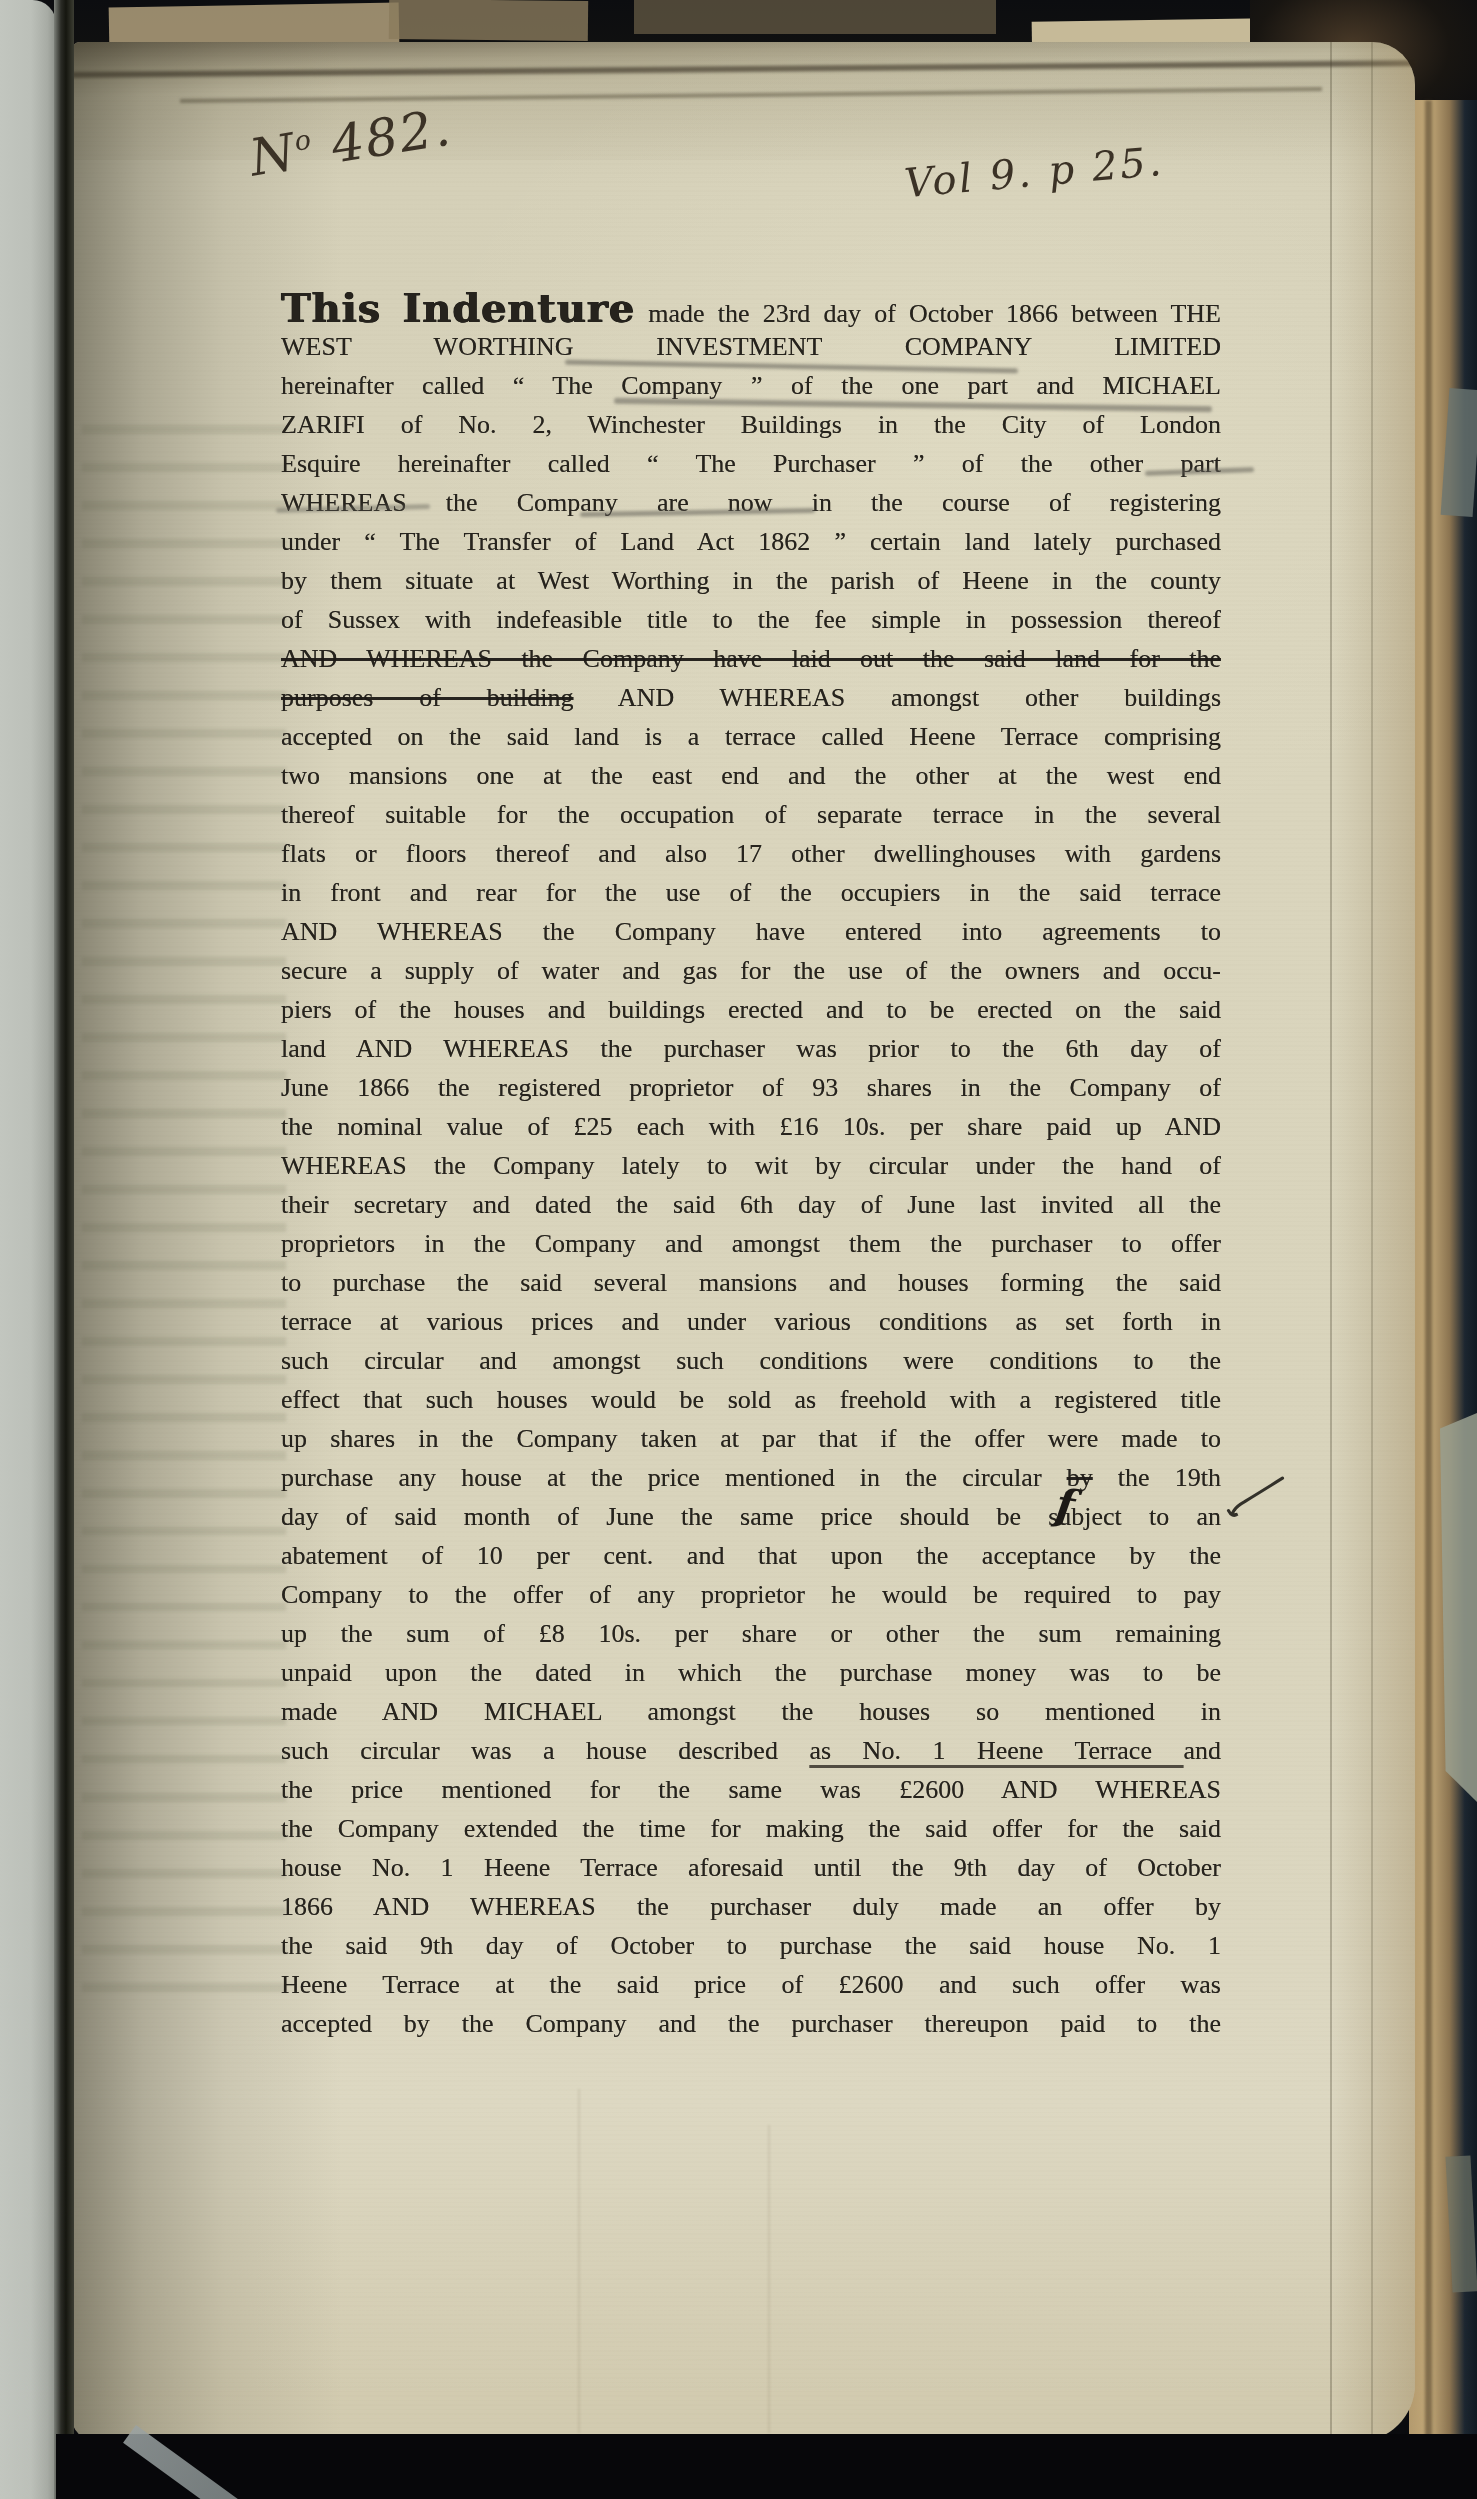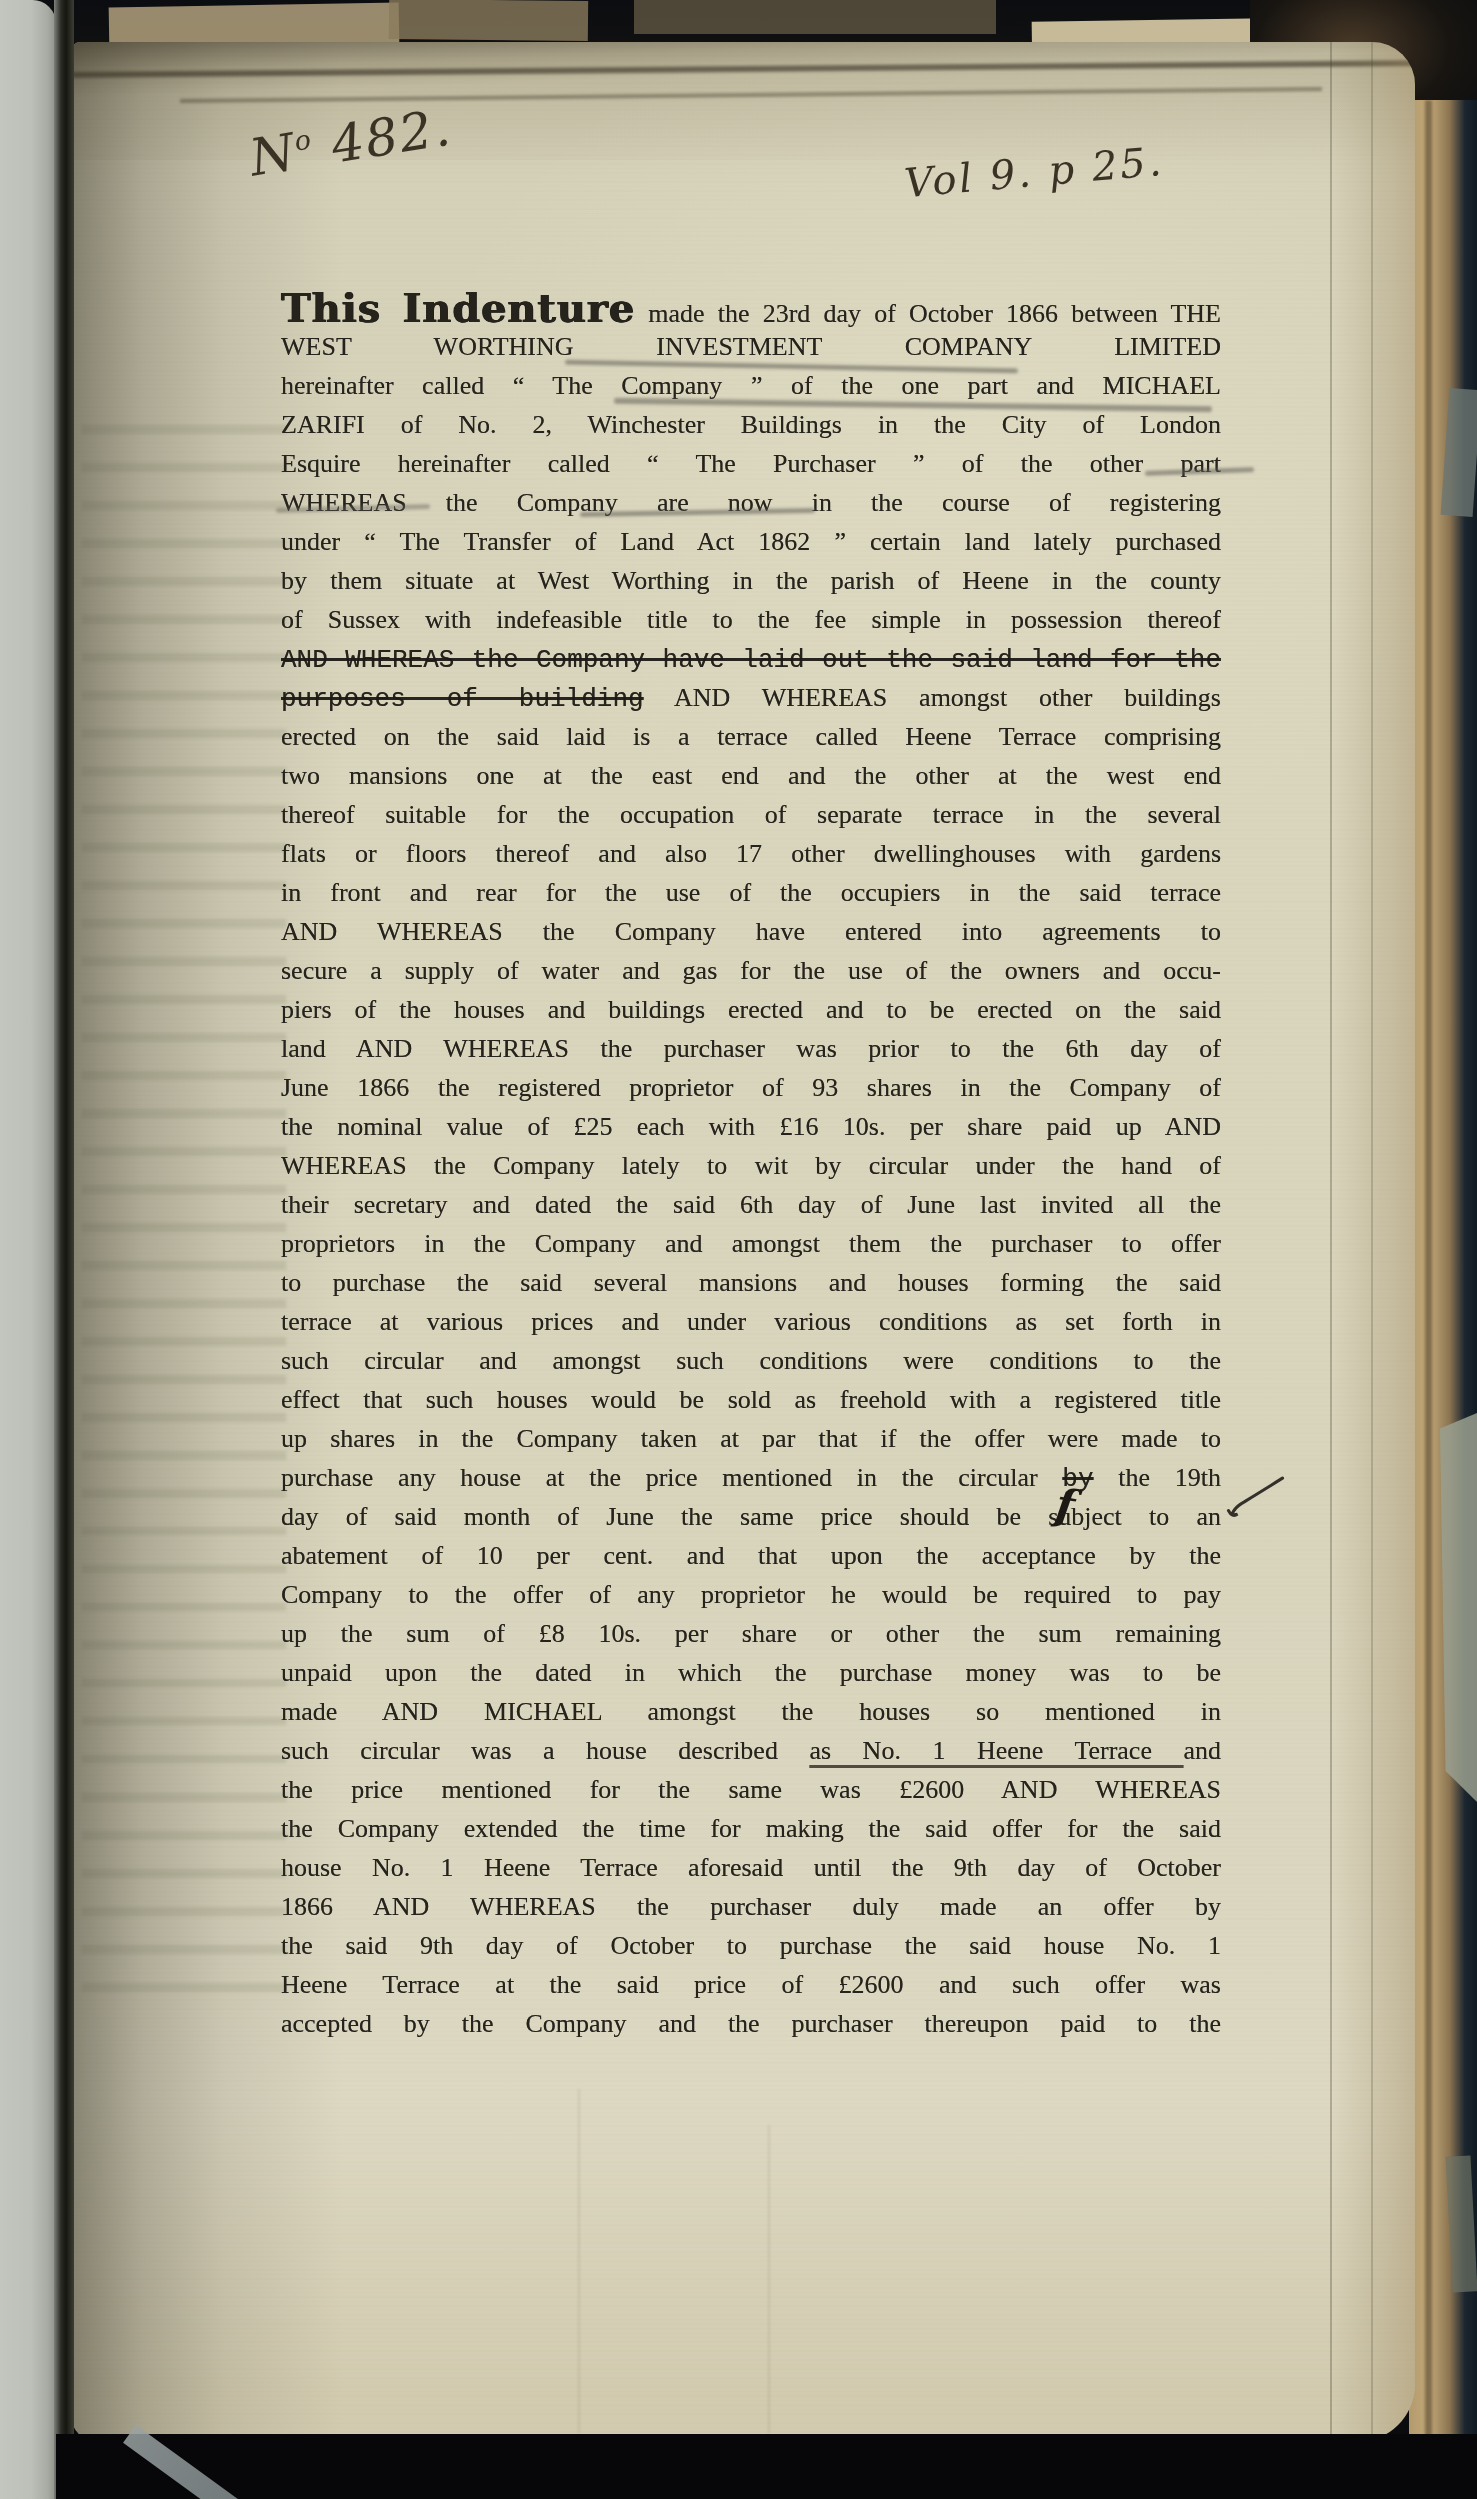--- a/index.html
+++ b/index.html
@@ -75,21 +75,21 @@
   .vol-ref { left:833px; top:107px; font-size:40px; transform:rotate(-5deg); letter-spacing:2.7px; }
 
   
   .text-block { position:absolute; left:210px; top:246px; width:940px; color:#26231d;
     font-size:26px; text-shadow:0 0 0.6px rgba(32,30,25,.55); }
   .tline { height:39px; line-height:39px; text-align:justify; text-align-last:justify;
     text-justify:inter-word; white-space:normal; }
   .blackletter { font-family:"DejaVu Serif", serif; font-weight:bold; font-size:40px;
     letter-spacing:0.9px; text-shadow:0.6px 0 0 #1e1c18, -0.6px 0 0 #1e1c18; }
   .strike { position:relative; text-decoration:line-through; text-decoration-thickness:3.2px;
-    text-decoration-color:rgba(28,25,22,.88);font-family:Liberation Mono, monospace; }
+    text-decoration-color:rgba(28,25,22,.88); }
   .underline { text-decoration:underline; text-decoration-thickness:2.7px;
     text-decoration-color:rgba(72,68,56,.8); text-underline-offset:6.3px; }
 
   
   .smudge { position:absolute; background:rgba(95,92,84,.55); filter:blur(1.8px); border-radius:2.7px; }
   .sm1 { left:494px; top:322px; width:453px; height:5.4px; transform:rotate(1.1deg); }
   .sm2 { left:543px; top:360px; width:598px; height:6.3px; transform:rotate(.8deg); background:rgba(88,85,78,.5); }
   .sm3 { left:509px; top:468px; width:235px; height:5.4px; transform:rotate(-1deg); }
   .sm4 { left:1074px; top:427px; width:109px; height:4.5px; transform:rotate(-2deg); }
   .sm5 { left:205px; top:464px; width:154px; height:5.4px; transform:rotate(-1.5deg); background:rgba(100,97,88,.45); }
@@ -133,21 +133,21 @@
         <div class="tline"><span>WEST WORTHING INVESTMENT COMPANY LIMITED</span></div>
         <div class="tline"><span>hereinafter called “ The Company ” of the one part and MICHAEL</span></div>
         <div class="tline"><span>ZARIFI of No. 2, Winchester Buildings in the City of London</span></div>
         <div class="tline"><span>Esquire hereinafter called “ The Purchaser ” of the other part</span></div>
         <div class="tline"><span>WHEREAS the Company are now in the course of registering</span></div>
         <div class="tline"><span>under “ The Transfer of Land Act 1862 ” certain land lately purchased</span></div>
         <div class="tline"><span>by them situate at West Worthing in the parish of Heene in the county</span></div>
         <div class="tline"><span>of Sussex with indefeasible title to the fee simple in possession thereof</span></div>
         <div class="tline"><span class="strike">AND WHEREAS the Company have laid out the said land for the</span></div>
         <div class="tline"><span class="strike">purposes of building</span><span> AND WHEREAS amongst other buildings</span></div>
-        <div class="tline"><span>erected on the said laid is a terrace called Heene Terrace comprising</span></div>
+        <div class="tline"><span>accepted on the said land is a terrace called Heene Terrace comprising</span></div>
         <div class="tline"><span>two mansions one at the east end and the other at the west end</span></div>
         <div class="tline"><span>thereof suitable for the occupation of separate terrace in the several</span></div>
         <div class="tline"><span>flats or floors thereof and also 17 other dwellinghouses with gardens</span></div>
         <div class="tline"><span>in front and rear for the use of the occupiers in the said terrace</span></div>
         <div class="tline"><span>AND WHEREAS the Company have entered into agreements to</span></div>
         <div class="tline"><span>secure a supply of water and gas for the use of the owners and occu-</span></div>
         <div class="tline"><span>piers of the houses and buildings erected and to be erected on the said</span></div>
         <div class="tline"><span>land AND WHEREAS the purchaser was prior to the 6th day of</span></div>
         <div class="tline"><span>June 1866 the registered proprietor of 93 shares in the Company of</span></div>
         <div class="tline"><span>the nominal value of £25 each with £16 10s. per share paid up AND</span></div>

